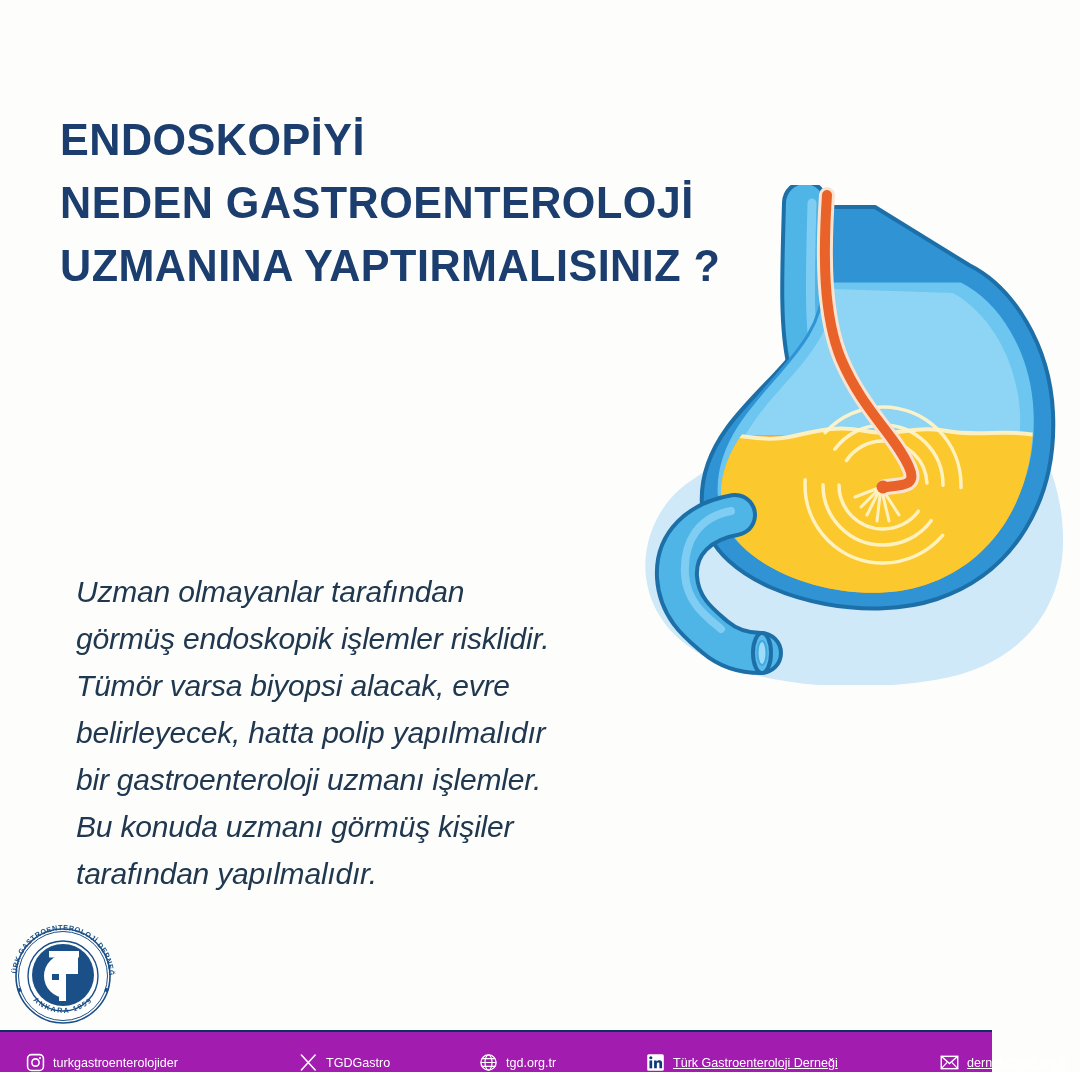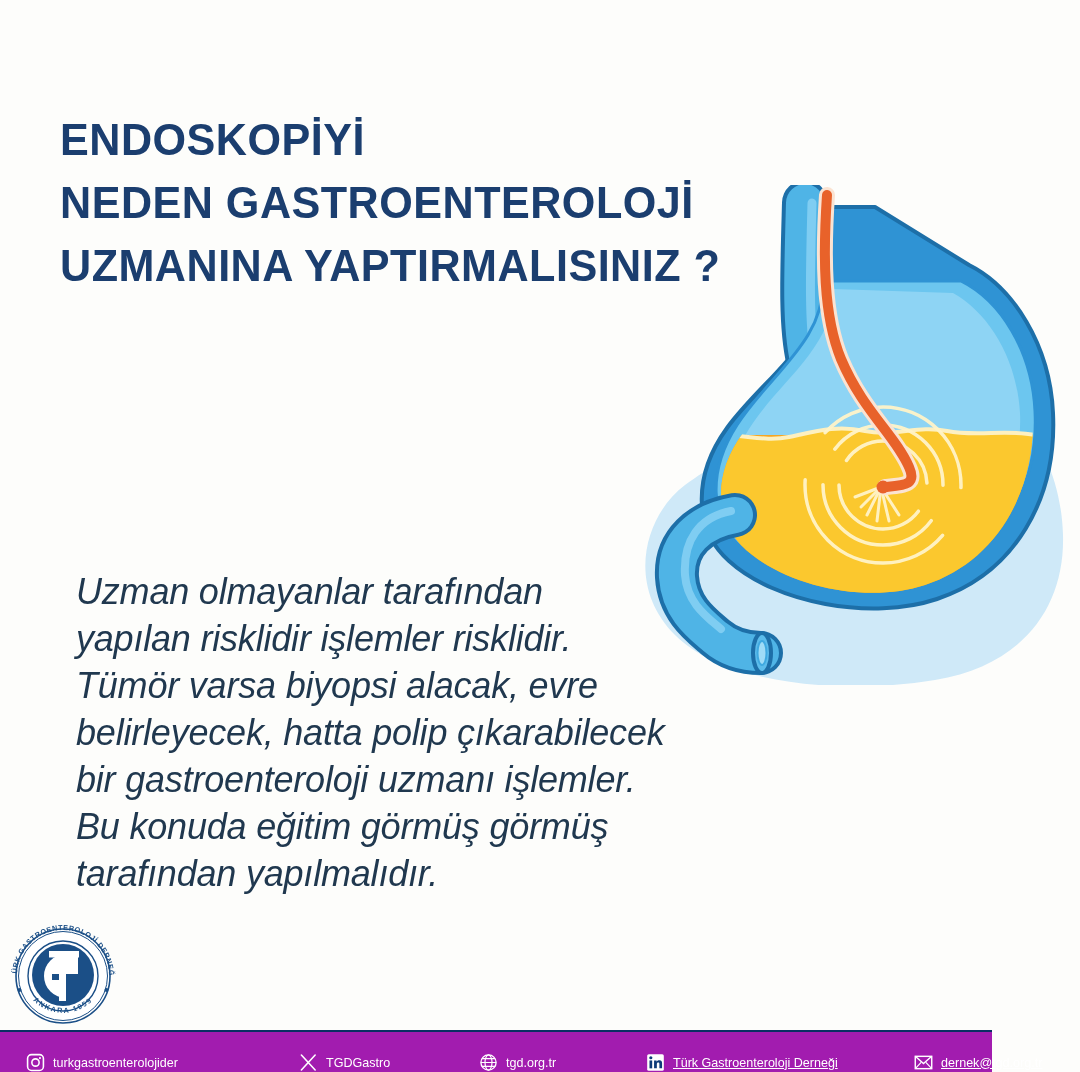--- a/index.html
+++ b/index.html
@@ -43,21 +43,21 @@
   #body-copy {
     position: absolute;
     left: 76px;
     top: 568px;
     width: 600px;
     z-index: 6;
   }
   #body-copy .bc-line {
     font-family: "Liberation Sans", sans-serif;
     font-style: italic;
-    font-size: 36px;
+    font-size: 30px;
     line-height: 47px;
     color: #20384f;
     white-space: nowrap;
     letter-spacing: -0.2px;
   }
 
   
   #illustration {
     position: absolute;
     left: 565px;
@@ -109,21 +109,21 @@
     height: 19px;
     flex: 0 0 19px;
   }
   .footer-item .fi-icon svg { display:block; }
   .footer-item .fi-label { line-height: 1; transform: scaleX(0.93); transform-origin: left center; }
 
   .fi-0 { margin-left: 26px; }
   .fi-1 { margin-left: 112px; }
   .fi-2 { margin-left: 84px; }
   .fi-3 { margin-left: 86px; text-decoration: underline; }
-  .fi-4 { margin-left: 64px; text-decoration: underline; }
+  .fi-4 { margin-left: 90px; text-decoration: underline; }
 </style>
 </head>
 <body>
 
 <div id="poster">
 
   <div id="illustration">
     <svg viewBox="0 0 515 500" xmlns="http://www.w3.org/2000/svg">
       <defs>
         <clipPath id="stomachClip">
@@ -258,25 +258,25 @@
   </div>
 
   <div id="headline">
     <div class="hl-line">ENDOSKOPİYİ</div>
     <div class="hl-line">NEDEN GASTROENTEROLOJİ</div>
     <div class="hl-line">UZMANINA YAPTIRMALISINIZ ?</div>
   </div>
 
   <div id="body-copy">
     <div class="bc-line">Uzman olmayanlar tarafından</div>
-    <div class="bc-line">yapılan risklidir işlemler risklidir.</div>
+    <div class="bc-line">görmüş endoskopik işlemler risklidir.</div>
     <div class="bc-line">Tümör varsa biyopsi alacak, evre</div>
-    <div class="bc-line">belirleyecek, hatta polip çıkarabilecek</div>
+    <div class="bc-line">belirleyecek, hatta polip yapılmalıdır</div>
     <div class="bc-line">bir gastroenteroloji uzmanı işlemler.</div>
-    <div class="bc-line">Bu konuda eğitim görmüş görmüş</div>
+    <div class="bc-line">Bu konuda uzmanı görmüş kişiler</div>
     <div class="bc-line">tarafından yapılmalıdır.</div>
   </div>
 
   <div id="logo">
     <svg viewBox="0 0 118 112" xmlns="http://www.w3.org/2000/svg">
       <defs>
         <path id="arcTop" d="M 13 58 A 46 46 0 0 1 105 58"></path>
         <path id="arcBotL" d="M 18 62 A 42 42 0 0 0 100 62"></path>
       </defs>
 

